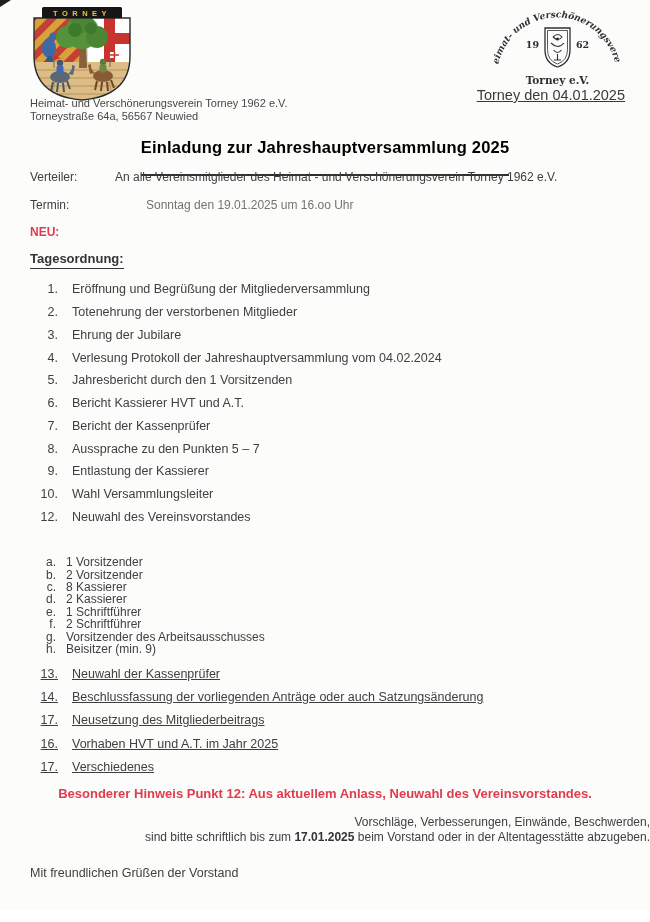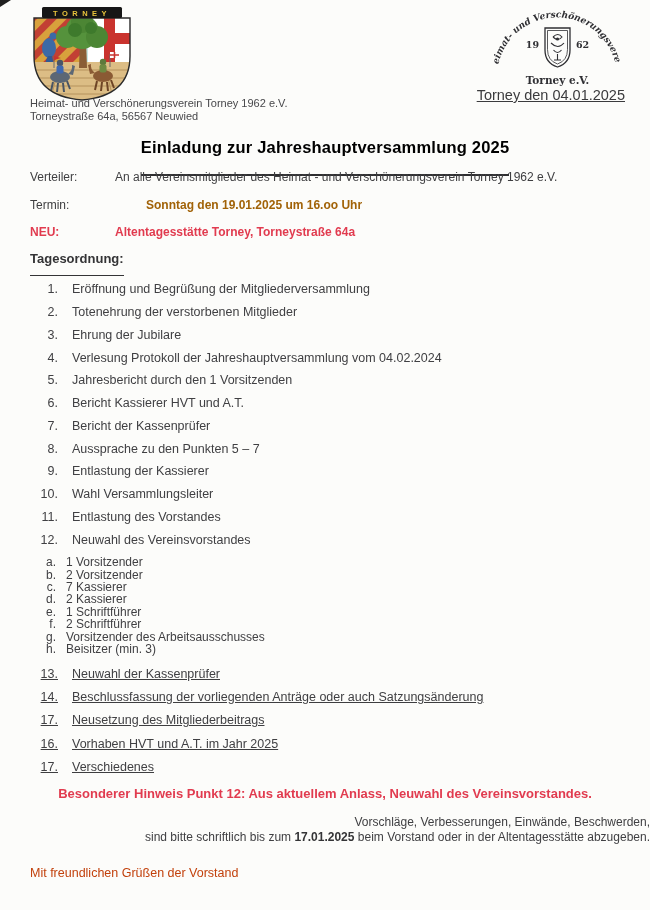--- a/index.html
+++ b/index.html
@@ -22,42 +22,42 @@
   .sender { position:absolute; left:30px; top:97px; font-size:11px; line-height:12.5px; color:#47474a; }
   .title-wrap { position:absolute; top:138px; left:0; width:100%; text-align:center; }
   .title-wrap span{
     display:inline-block; font-size:16.5px; font-weight:bold; color:#000000;
     border-bottom:2.2px solid #2e2e30; padding-bottom:17px; letter-spacing:.2px;
   }
   .meta-row { position:absolute; left:30px; width:600px; font-size:12px; display:flex; }
   .meta-row .label { width:85px; flex:none; }
   .meta-row.r-verteiler { top:170px; }
   .meta-row.r-termin { top:198px;gap:31px; }
-  .meta-row.r-termin .value { font-weight:bold; color:#a16207; }
+  .meta-row.r-termin .value { font-weight:normal; color:#737373; }
   .meta-row.r-neu { top:225px; font-weight:bold; color:var(--red); }
   .agenda-heading { position:absolute; left:30px; top:251px; font-size:13px; font-weight:bold;
-    color:#343436; border-bottom:1.6px solid #343436; padding-bottom:9px; }
+    color:#343436; border-bottom:1.6px solid #343436; padding-bottom:2px; }
   .list { position:absolute; left:30px; width:590px; }
   .list.part1 { top:278px; }
   .list.part1 .row { height:22.75px; }
   .list.part2 { top:662px;text-decoration:underline; }
   .list.part2 .row { height:23.3px; }
   .row { display:flex; align-items:center; font-size:12.5px; color:#404043; }
   .row .num { width:28px; flex:none; text-align:right; }
   .row .txt { margin-left:14px; }
   .sublist { position:absolute; left:30px; top:556px; width:590px; }
   .sublist .row { height:12.4px; font-size:12px; }
   .sublist .num { width:26px; }
   .sublist .txt { margin-left:10px; }
   .notice-highlight { position:absolute; top:786px; left:0; width:100%; text-align:center;
     font-size:13px; font-weight:bold; color:var(--red); }
   .note { position:absolute; top:815px; left:0; width:100%; text-align:right;
     font-size:12px; line-height:14.5px; color:#404043; }
   .note b { color:#343436; }
-  .closing { position:absolute; left:30px; top:866px; font-size:12.5px; color:#c2410c; }
+  .closing { position:absolute; left:30px; top:866px; font-size:12.5px; color:#404040; }
   :root { --red:#e13b4f; }
 </style>
 </head>
 <body>
 
 <div class="page">
 
   <div class="corner-mark"></div>
 
   <svg class="crest" viewBox="0 0 104 96">
@@ -156,21 +156,20 @@
   <div class="meta-row r-verteiler">
     <div class="label">Verteiler:</div>
     <div class="value">An alle Vereinsmitglieder des Heimat - und Verschönerungsverein Torney 1962 e.V.</div>
   </div>
   <div class="meta-row r-termin">
     <div class="label">Termin:</div>
     <div class="value">Sonntag den 19.01.2025 um 16.oo Uhr</div>
   </div>
   <div class="meta-row r-neu">
     <div class="label">NEU:</div>
-    <div class="value">Altentagesstätte Torney, Torneystraße 64a</div>
   </div>
 
   <div class="agenda-heading">Tagesordnung:</div>
 
   <div class="list part1">
     <div class="row">
         <span class="num">1.</span>
         <span class="txt">Eröffnung und Begrüßung der Mitgliederversammlung</span>
       </div>
     <div class="row">
@@ -203,61 +202,57 @@
       </div>
     <div class="row">
         <span class="num">9.</span>
         <span class="txt">Entlastung der Kassierer</span>
       </div>
     <div class="row">
         <span class="num">10.</span>
         <span class="txt">Wahl Versammlungsleiter</span>
       </div>
     <div class="row">
-        <span class="num">11.</span>
-        <span class="txt">Entlastung des Vorstandes</span>
-      </div>
-    <div class="row">
         <span class="num">12.</span>
         <span class="txt">Neuwahl des Vereinsvorstandes</span>
       </div>
   </div>
 
   <div class="sublist">
     <div class="row">
         <span class="num">a.</span>
         <span class="txt">1 Vorsitzender</span>
       </div>
     <div class="row">
         <span class="num">b.</span>
         <span class="txt">2 Vorsitzender</span>
       </div>
     <div class="row">
         <span class="num">c.</span>
-        <span class="txt">7 Kassierer</span>
+        <span class="txt">8 Kassierer</span>
       </div>
     <div class="row">
         <span class="num">d.</span>
         <span class="txt">2 Kassierer</span>
       </div>
     <div class="row">
         <span class="num">e.</span>
         <span class="txt">1 Schriftführer</span>
       </div>
     <div class="row">
         <span class="num">f.</span>
         <span class="txt">2 Schriftführer</span>
       </div>
     <div class="row">
         <span class="num">g.</span>
         <span class="txt">Vorsitzender des Arbeitsausschusses</span>
       </div>
     <div class="row">
         <span class="num">h.</span>
-        <span class="txt">Beisitzer (min. 3)</span>
+        <span class="txt">Beisitzer (min. 9)</span>
       </div>
   </div>
 
   <div class="list part2">
     <div class="row">
         <span class="num">13.</span>
         <span class="txt">Neuwahl der Kassenprüfer</span>
       </div>
     <div class="row">
         <span class="num">14.</span>

